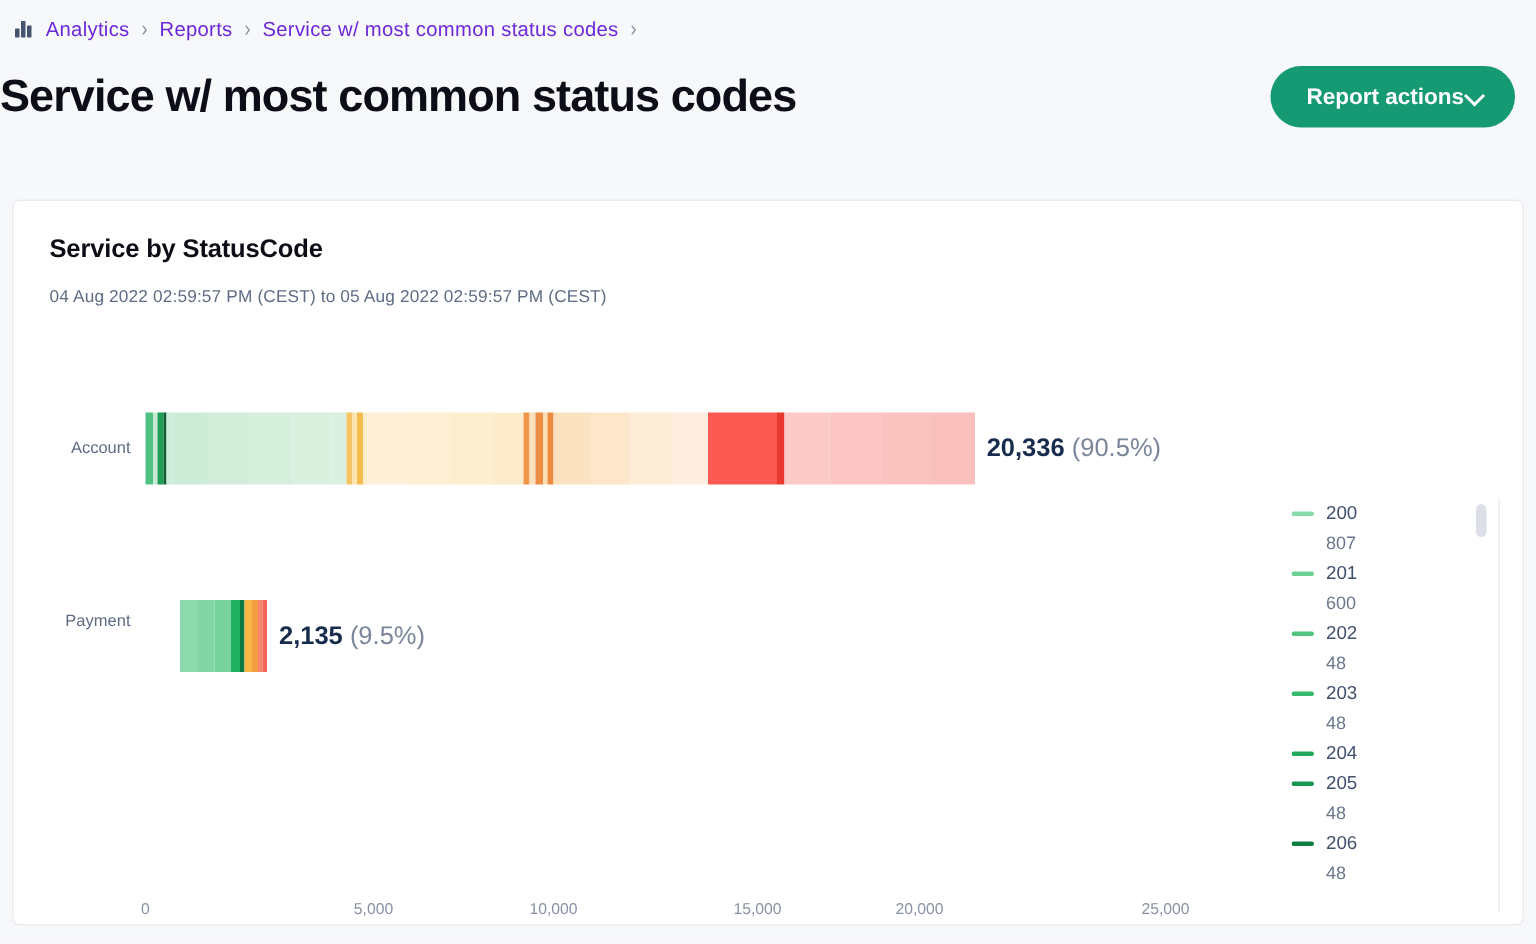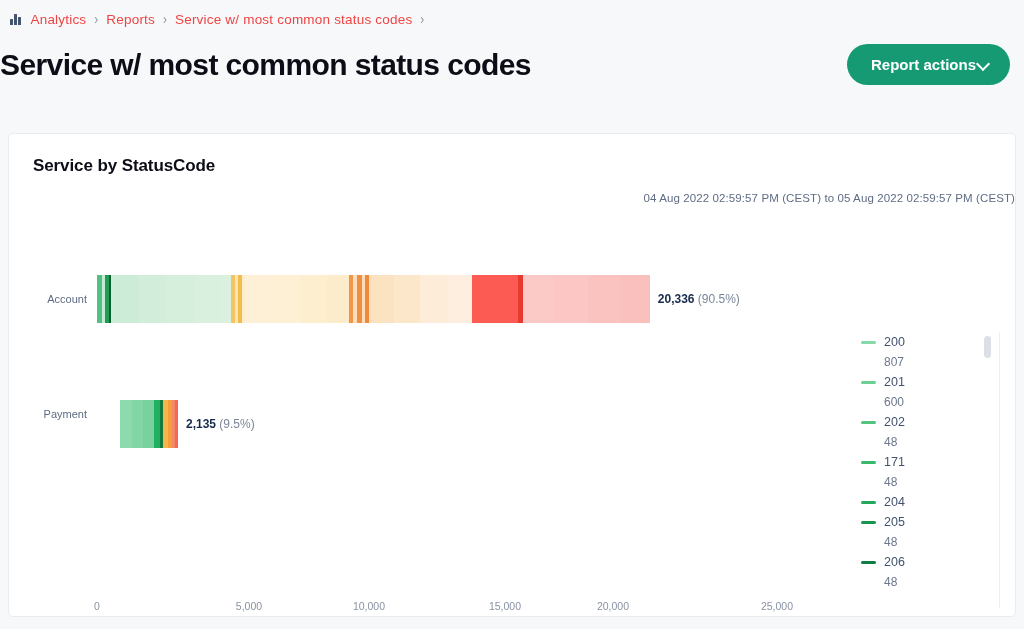--- a/index.html
+++ b/index.html
@@ -22,21 +22,21 @@
   }
   .bc-icon {
     display: inline-flex; align-items: flex-end;
     gap: 1.5px; height: 12px; margin-right: 2px;
   }
   .bc-icon i { display: block; width: 2.5px; background: #44546f; border-radius: .5px; }
   .bc-icon i:nth-child(1) { height: 6px; }
   .bc-icon i:nth-child(2) { height: 11px; }
   .bc-icon i:nth-child(3) { height: 8px; }
   .bc-link {
-    font-size: 13.5px; color: #ef4444; letter-spacing: .2px;
+    font-size: 13.5px; color: #6d28d9; letter-spacing: .2px;
     text-decoration: none; cursor: pointer; white-space: nowrap; text-align: right;
   }
   .bc-sep {
     font-size: 12px; color: #8993a4;
     transform: scaleY(1.25); user-select: none;
   }
 
   
   .page-head {
     display: flex; align-items: center; justify-content: space-between;
@@ -75,42 +75,42 @@
     border-radius: 5px;
     overflow: hidden;
   }
   .card-title {
     margin: 0; padding: 22px 0 0 24px;
     font-size: 17px; font-weight: 700; color: #0c0d16;
     letter-spacing: -.1px;
   }
   .card-sub {
     margin: 0; padding: 16px 0 0 24px;
-    font-size: 11.5px; color: #5e6c84; letter-spacing: .1px; text-align: right;
+    font-size: 11.5px; color: #5e6c84; letter-spacing: .1px;
   }
 
   
   .chart-wrap { position: absolute; left: 0; top: 95px; right: 0; bottom: 0; }
   .plot { position: absolute; left: 88px; top: 0; width: 680px; bottom: 0; }
 
   .cat-label {
     position: absolute; right: 100%; margin-right: 10px;
     font-size: 11px; color: #5e6c84; white-space: nowrap;
     transform: translateY(-50%);
   }
   .bar {
     position: absolute; display: flex;
     height: 48px; transform: translateY(-50%);
     left: 0;
   }
   .seg { height: 100%; flex: none; }
   .bar-value {
     position: absolute; left: 100%; margin-left: 8px;
     top: 50%; transform: translateY(-50%);
-    font-size: 12px; color: #172b4d; font-weight: 700;
+    font-size: 17px; color: #172b4d; font-weight: 700;
     white-space: nowrap;
     text-align: center;
   }
   .bar-value .pct { color: #7a8699; font-weight: 400; }
 
   
   .axis { position: absolute; left: 0; right: 0; top: 371px; height: 20px; }
   .tick {
     position: absolute; top: 0; font-size: 10.5px; color: #8993a4;
     transform: translateX(-50%); white-space: nowrap;
@@ -246,21 +246,21 @@
             <span class="legend-label">201</span>
           </div>
           <div class="legend-value">600</div>
           <div class="legend-item">
             <span class="legend-swatch" style="background: rgb(82, 196, 127);"></span>
             <span class="legend-label">202</span>
           </div>
           <div class="legend-value">48</div>
           <div class="legend-item">
             <span class="legend-swatch" style="background: rgb(54, 185, 106);"></span>
-            <span class="legend-label">171</span>
+            <span class="legend-label">203</span>
           </div>
           <div class="legend-value">48</div>
           <div class="legend-item">
             <span class="legend-swatch" style="background: rgb(34, 168, 91);"></span>
             <span class="legend-label">204</span>
           </div>
           <div class="legend-item">
             <span class="legend-swatch" style="background: rgb(23, 150, 79);"></span>
             <span class="legend-label">205</span>
           </div>

